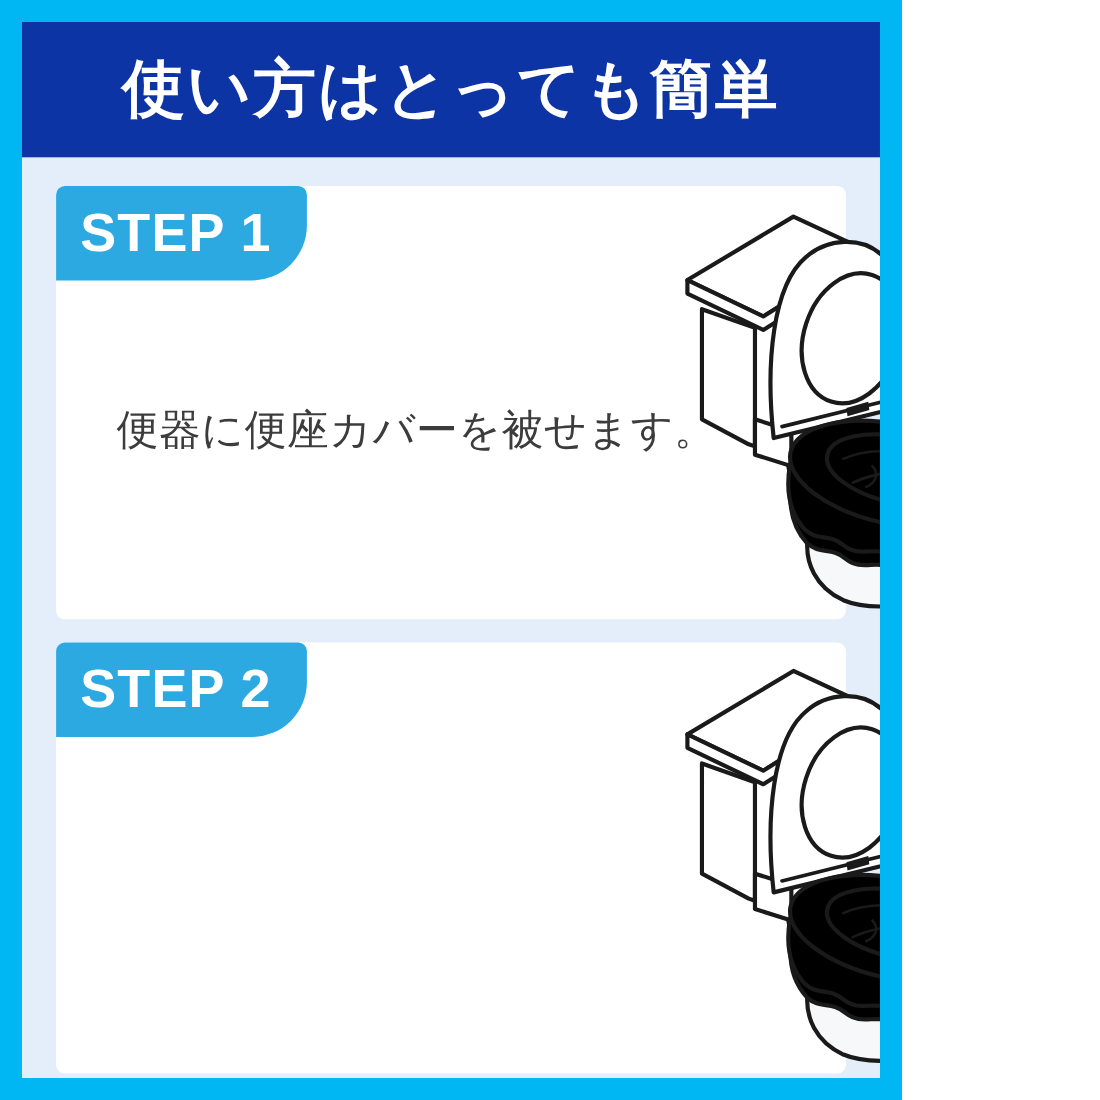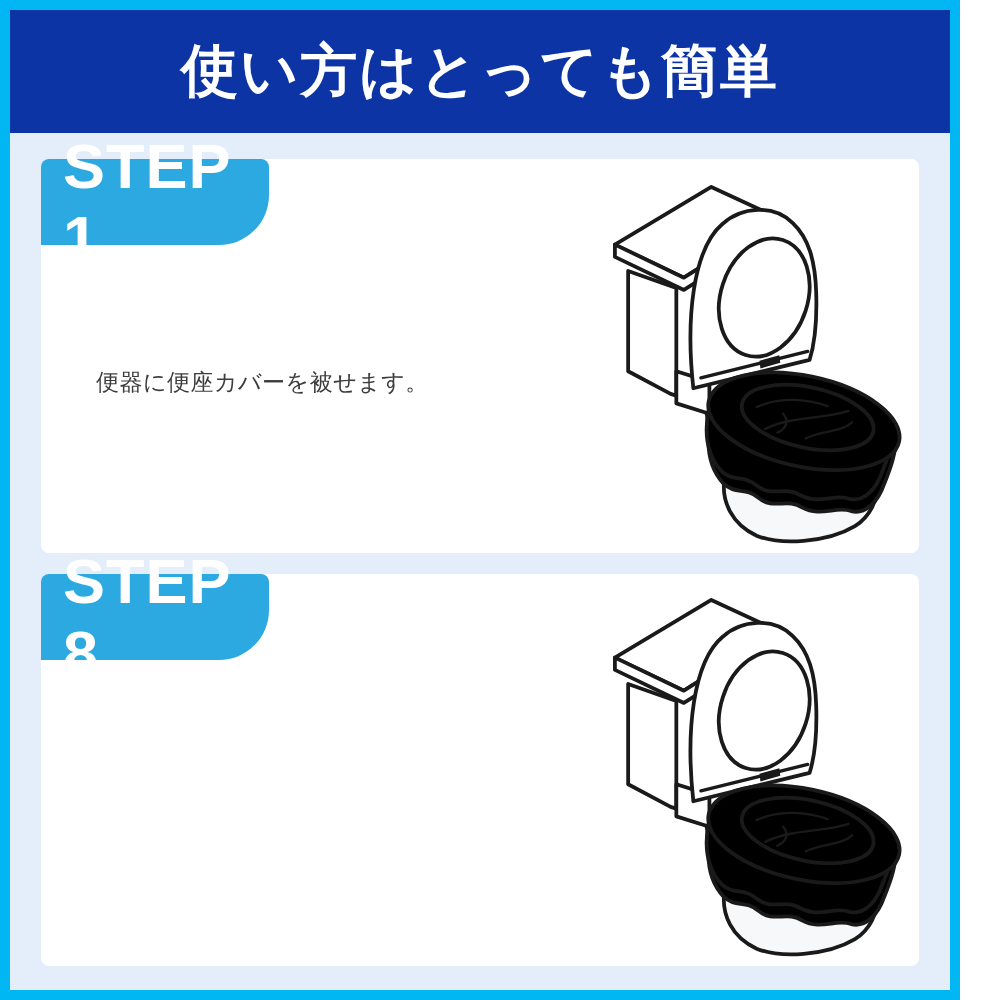--- a/index.html
+++ b/index.html
@@ -6,31 +6,31 @@
     --frame:#00b7f4; --header-bg:#0c34a4; --header-text:#ffffff;
     --page-bg:#e4eefb; --card-bg:#ffffff;
     --badge-bg:#2ca9e1; --badge-text:#ffffff;
     --caption-text:#3c3c3c; --outline:#1a1a1a;
     --cover-light:#d9e3f2; --cover-lighter:#eef2f9;
     --bag-dark:#282828; --bag-opening:#1e1e1e; --under-bag:#cbd9ee;
   }
   *{margin:0;padding:0;box-sizing:border-box}
   html,body{width:1000px;height:1000px}
   body{font-family:"Liberation Sans","DejaVu Sans",sans-serif;}
-  .frame{width:960px;height:1000px;background:var(--frame);padding:10px;}
+  .frame{width:820px;height:1000px;background:var(--frame);padding:20px;}
   .inner{width:100%;height:100%;background:var(--page-bg);overflow:hidden;}
   .header{height:123px;background:var(--header-bg);display:flex;align-items:center;justify-content:center;}
   .header h1{color:var(--header-text);font-size:57px;font-weight:700;letter-spacing:2px;}
   .card{position:relative;margin:0 31px;background:var(--card-bg);border-radius:8px;}
   .card1{margin-top:26px;height:394px;}
   .card2{margin-top:21px;height:392px;}
   .badge{position:absolute;left:0;top:0;width:228px;height:86px;background:var(--badge-bg);
          border-radius:8px 8px 50px 0;display:flex;align-items:center;}
-  .badge span{color:var(--badge-text);font-size:63px;font-weight:700;padding-left:22px;letter-spacing:1px;}
-  .caption{position:absolute;left:55px;color:var(--caption-text);font-size:23px;line-height:55px;letter-spacing:0.5px;}
+  .badge span{color:var(--badge-text);font-size:49px;font-weight:700;padding-left:22px;letter-spacing:1px;}
+  .caption{position:absolute;left:55px;color:var(--caption-text);font-size:38px;line-height:55px;letter-spacing:0.5px;}
   .card1 .caption{top:196px;}
   .card2 .caption{top:150px;}
   .illus{position:absolute;left:538px;top:10px;width:378px;height:378px;}
   .card2 .illus{top:8px;}
   .defs-holder{position:absolute;width:0;height:0;overflow:hidden}
 </style>
 </head>
 <body>
 
 <svg class="defs-holder" xmlns="http://www.w3.org/2000/svg" xmlns:xlink="http://www.w3.org/1999/xlink" aria-hidden="true">
@@ -97,21 +97,21 @@
         <div>便器に便座カバーを被せます。</div>
       </div>
       <svg class="illus t1" viewBox="0 0 400 400" xmlns="http://www.w3.org/2000/svg" xmlns:xlink="http://www.w3.org/1999/xlink">
         <use href="#toilet-body" xlink:href="#toilet-body"></use>
         <use href="#toilet-cover" xlink:href="#toilet-cover"></use>
       </svg>
     </section>
 
     <section class="card card2">
       <div class="badge">
-        <span>STEP 8</span>
+        <span>STEP 2</span>
       </div>
       <svg class="illus t2" viewBox="0 0 400 400" xmlns="http://www.w3.org/2000/svg" xmlns:xlink="http://www.w3.org/1999/xlink">
         <use href="#toilet-body" xlink:href="#toilet-body"></use>
         <use href="#toilet-cover" xlink:href="#toilet-cover"></use>
       </svg>
     </section>
 
   </div>
 </div>
 

